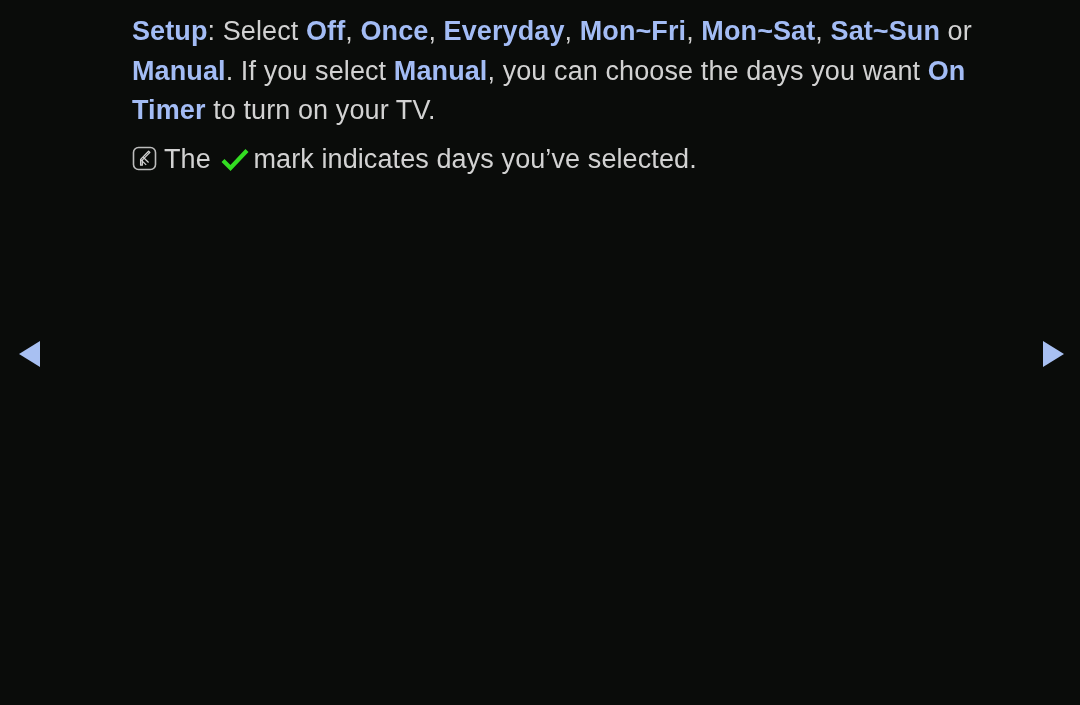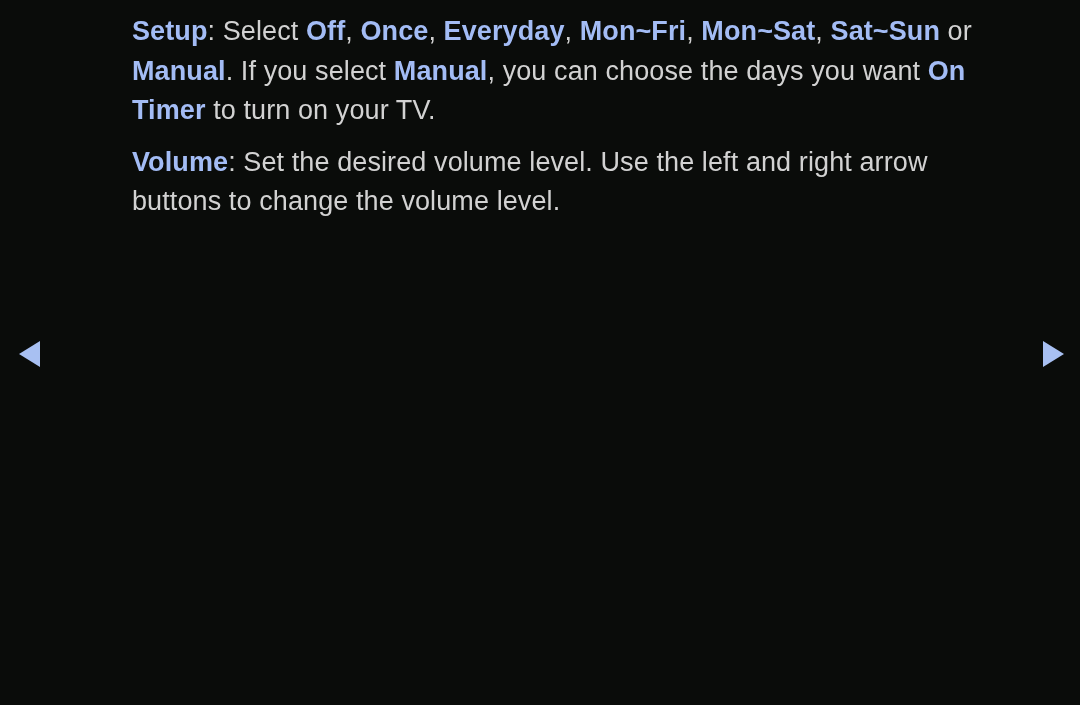--- a/index.html
+++ b/index.html
@@ -97,23 +97,30 @@
 </head>
 <body>
 
 <div class="screen">
 
   <div class="content">
 
     <p class="para setup-para"><span class="term">Setup</span><span>: Select </span><span class="term">Off</span><span>, </span><span class="term">Once</span><span>, </span><span class="term">Everyday</span><span>, </span><span class="term">Mon~Fri</span><span>, </span><span class="term">Mon~Sat</span><span>, </span><span class="term">Sat~Sun</span><span> or </span><span class="term">Manual</span><span>.</span>
       <span>If you select </span><span class="term">Manual</span><span>, you can choose the days you want </span><span class="term">On Timer</span><span> to turn on your TV.</span></p>
 
+    <p class="para note-para"><span class="note-icon"><svg width="25" height="25" viewBox="0 0 25 25">
+          <rect x="1.5" y="1.5" width="22" height="22" rx="5" ry="5" fill="none" stroke="#bdbdbd" stroke-width="1.6"></rect>
+          <path d="M16.6 5.2 L8.6 13.4 L8.6 19.2 L10.3 19.2 L10.3 14.1 L17.9 6.4 Z" fill="none" stroke="#d4d4d4" stroke-width="1.3" stroke-linejoin="round"></path>
+          <path d="M8.8 13.6 L14.2 18.9" fill="none" stroke="#d4d4d4" stroke-width="1.2"></path>
+          <path d="M11.2 11.2 L16.6 16.5" fill="none" stroke="#d4d4d4" stroke-width="1.2"></path>
+        </svg></span><span>The </span><span class="check-mark"><svg width="30" height="25" viewBox="0 0 30 25">
+          <path d="M3 13.5 L10.5 21 L27 3.5" fill="none" stroke="#33dd22" stroke-width="4.2" stroke-linecap="butt" stroke-linejoin="miter"></path>
+        </svg></span><span>mark indicates days you’ve selected.</span></p>
 
 
-    <p class="para volume-para"><span class="term">Volume</span><span>: Set the desired volume level. Use the left and right arrow buttons to change the volume level.</span></p>
 
   </div>
 
   <div class="nav-arrow nav-left">
     <svg width="34" height="34" viewBox="0 0 34 34">
       <path d="M27 4 L27 30 L6 17 Z" fill="#a8c0f2"></path>
     </svg>
   </div>
   <div class="nav-arrow nav-right">
     <svg width="34" height="34" viewBox="0 0 34 34">

